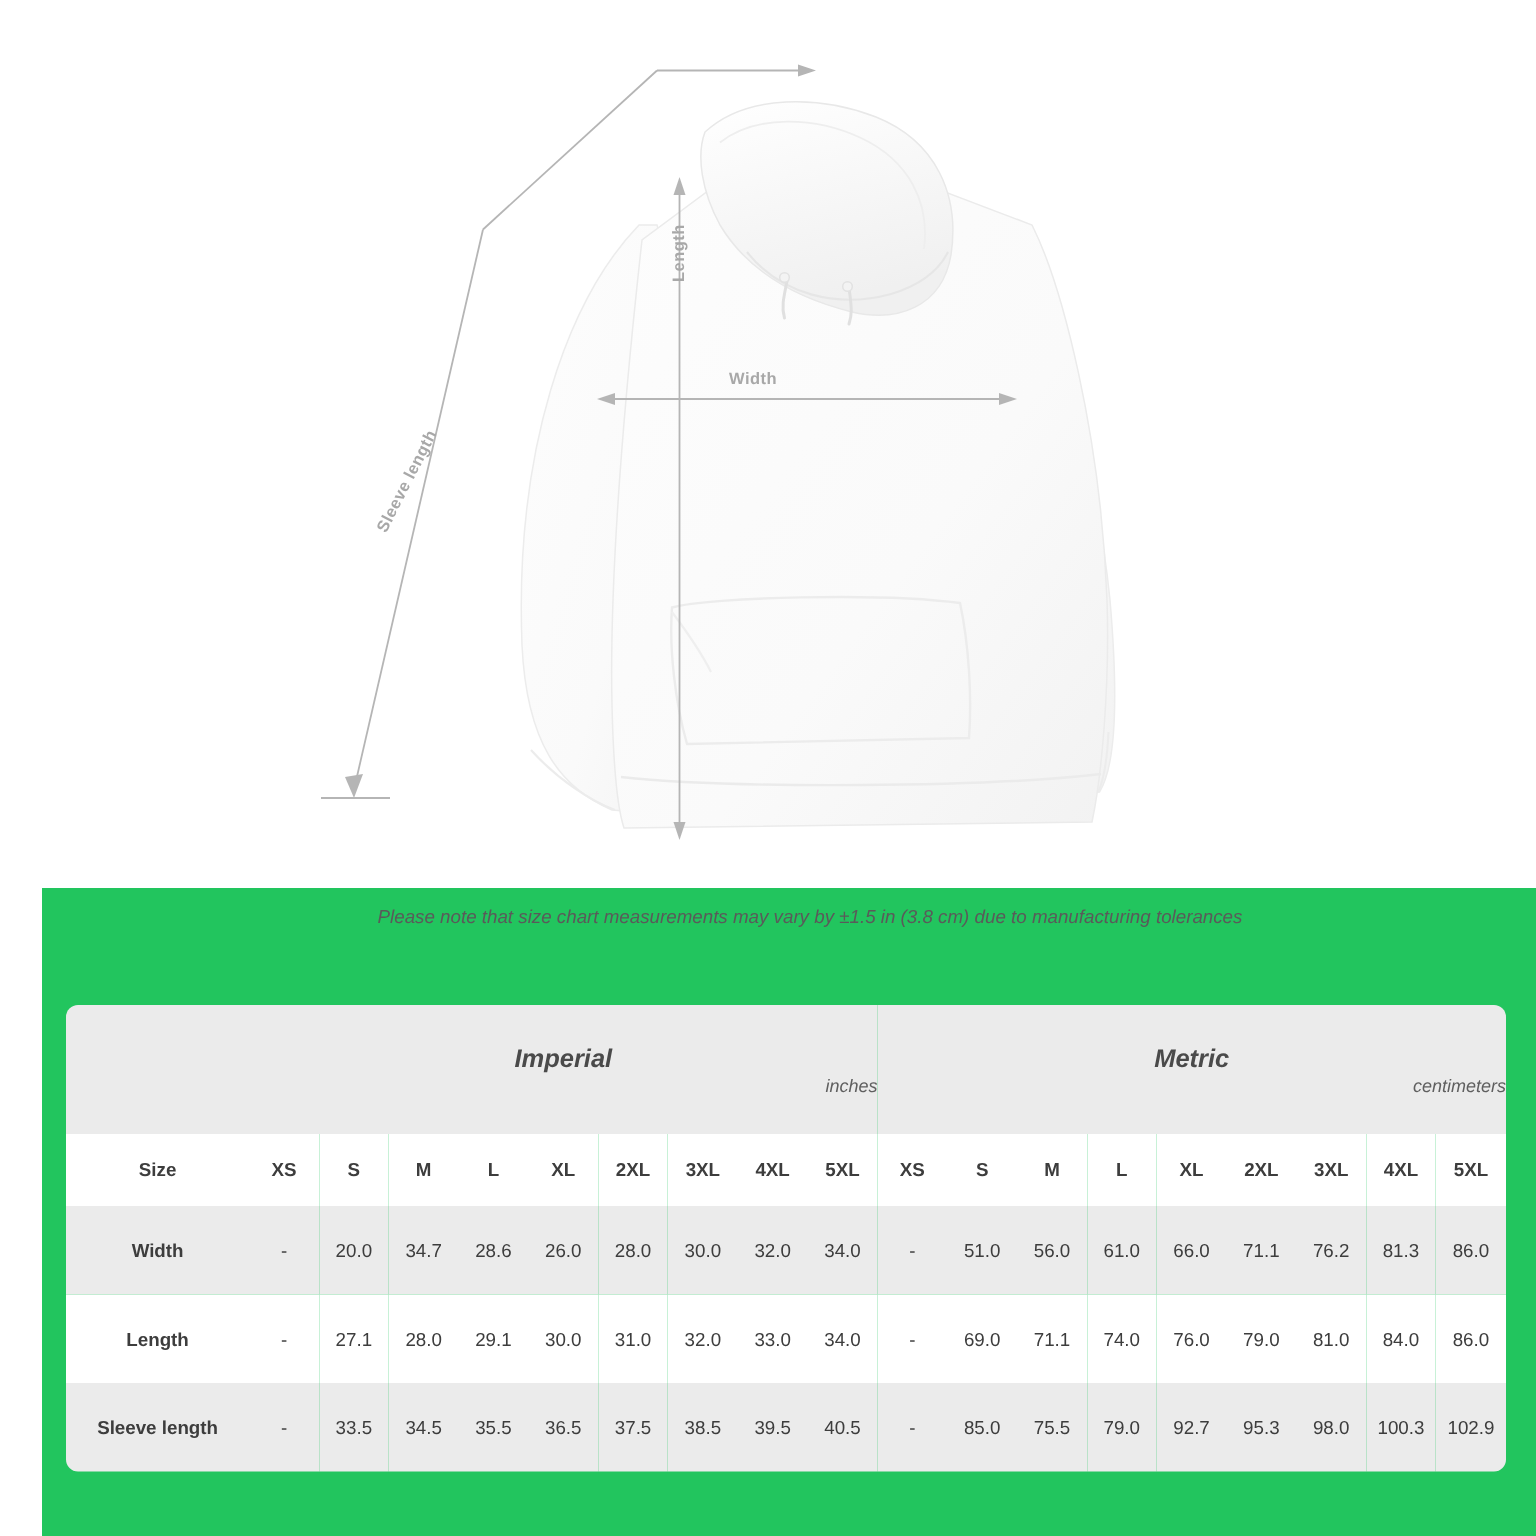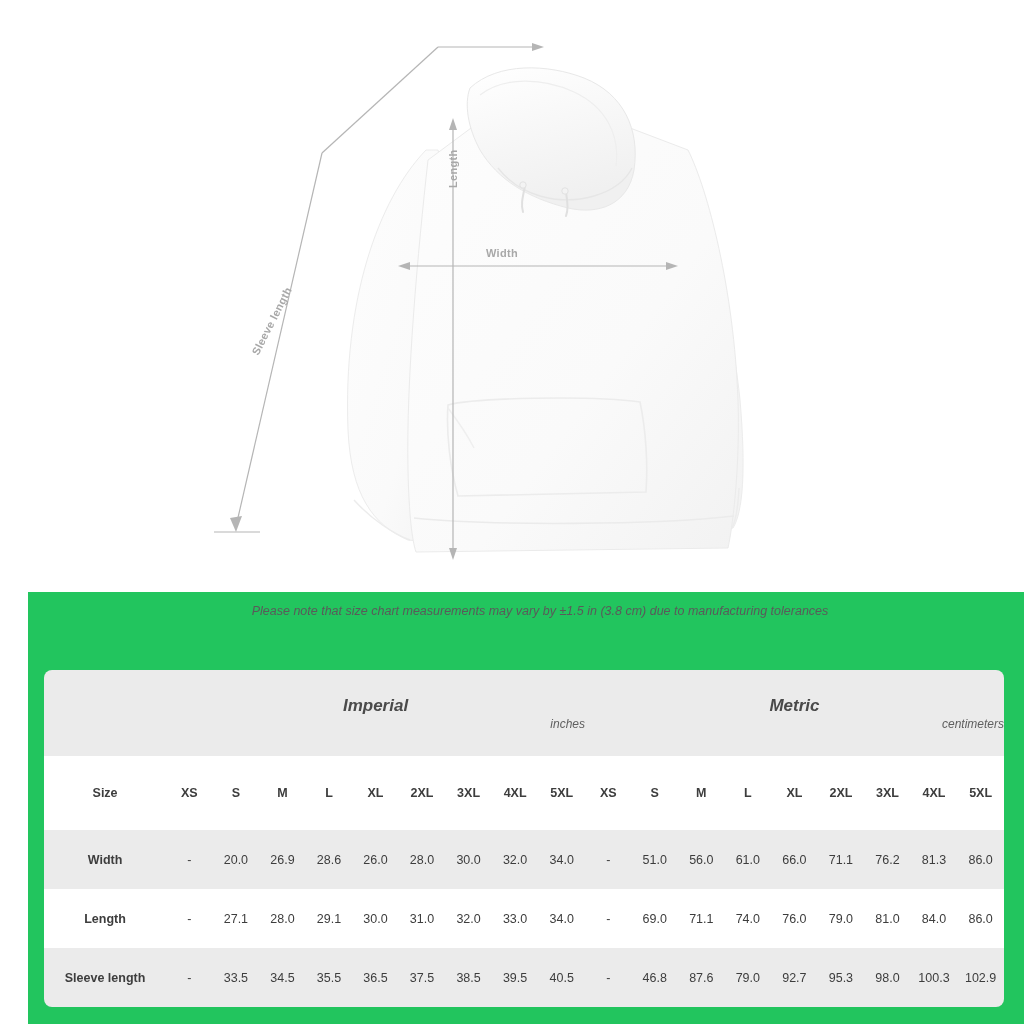--- a/index.html
+++ b/index.html
@@ -88,21 +88,21 @@
     line-height: 1.35;
   }
   .band-sub {
     font-size: 12px;
     font-style: italic;
     color: #5f5f5f;
     font-weight: normal;
     text-align: right;
   }
   .hdr-row td {
-    height: 74px;
+    height: 48px;
     background: #ffffff;
     font-weight: bold;
     font-size: 12.5px;
     color: #333;
     vertical-align: middle;
   }
   .row-label {
     font-weight: bold;
     font-size: 13px;
     color: #333;
@@ -255,21 +255,21 @@
           <td>2XL</td>
           <td>3XL</td>
           <td>4XL</td>
           <td>5XL</td>
         </tr>
 
         <tr class="data-row shaded">
           <td class="row-label">Width</td>
           <td>-</td>
           <td>20.0</td>
-          <td>26.9</td>
+          <td>34.7</td>
           <td>28.6</td>
           <td>26.0</td>
           <td>28.0</td>
           <td>30.0</td>
           <td>32.0</td>
           <td>34.0</td>
           <td>-</td>
           <td>51.0</td>
           <td>56.0</td>
           <td>61.0</td>
@@ -307,22 +307,22 @@
           <td>-</td>
           <td>33.5</td>
           <td>34.5</td>
           <td>35.5</td>
           <td>36.5</td>
           <td>37.5</td>
           <td>38.5</td>
           <td>39.5</td>
           <td>40.5</td>
           <td>-</td>
-          <td>46.8</td>
-          <td>87.6</td>
+          <td>85.0</td>
+          <td>75.5</td>
           <td>79.0</td>
           <td>92.7</td>
           <td>95.3</td>
           <td>98.0</td>
           <td>100.3</td>
           <td class="corner-br">102.9</td>
         </tr>
       </tbody>
     </table>
   </div>

